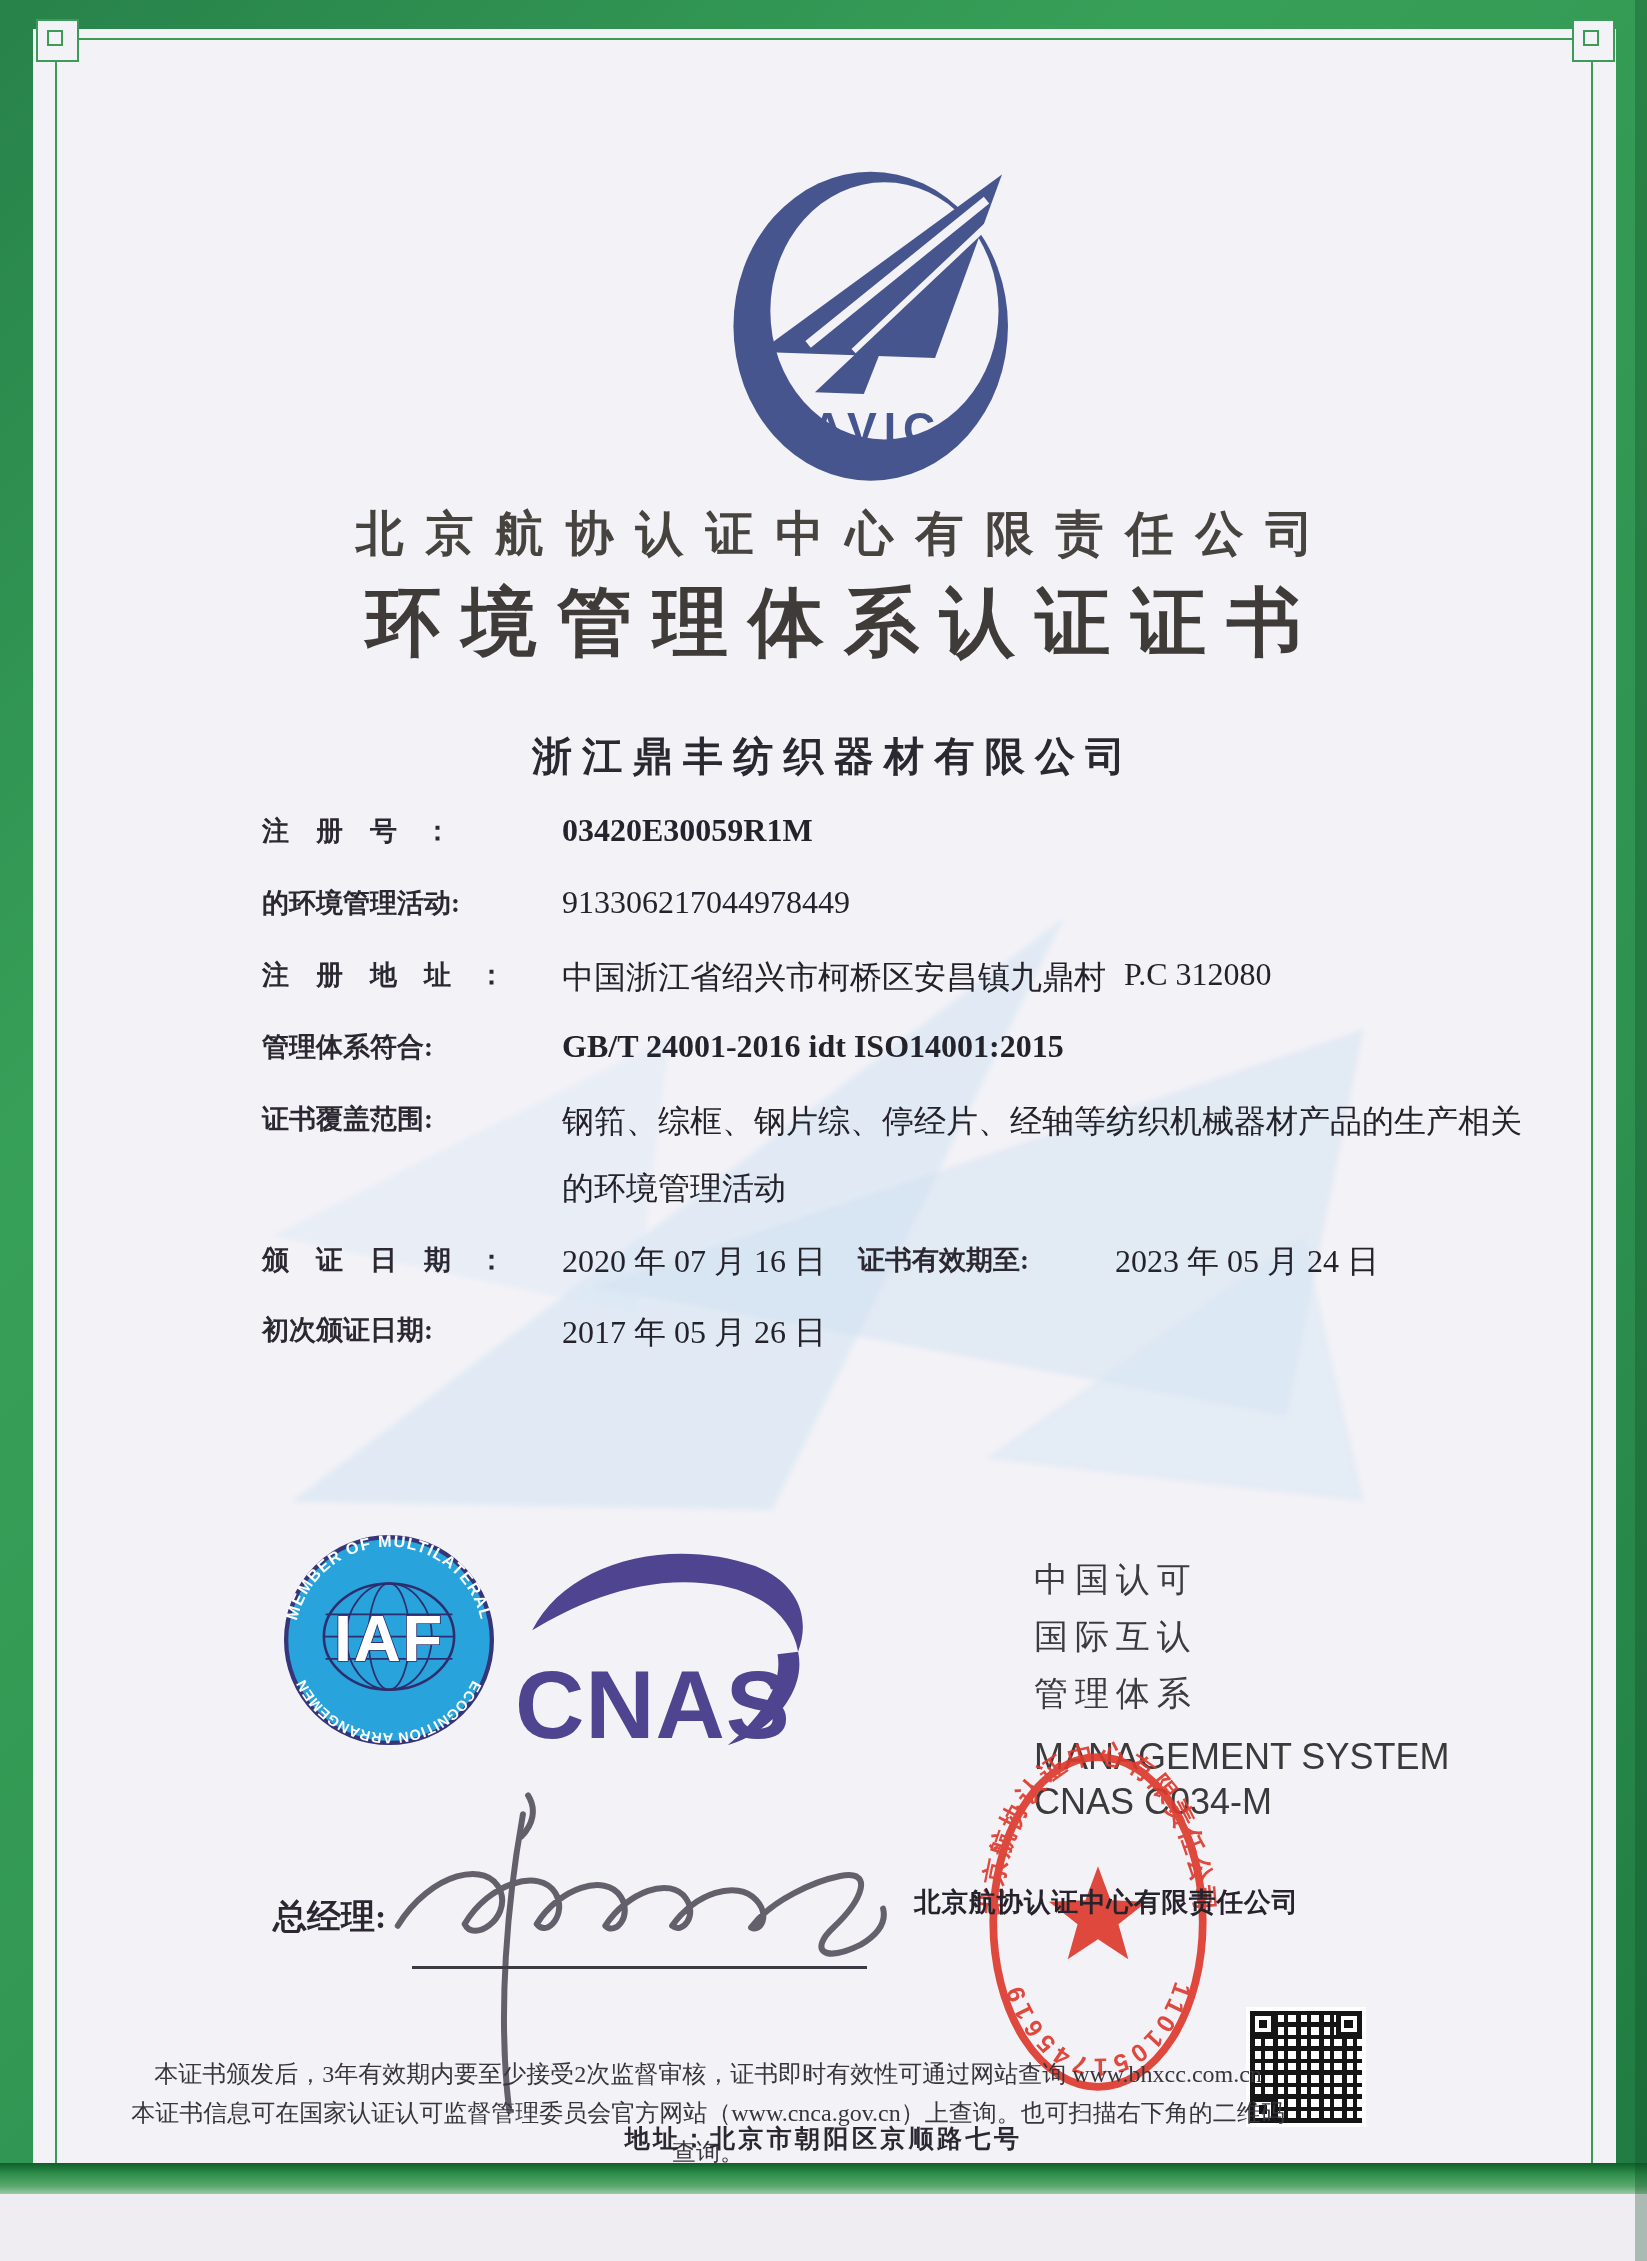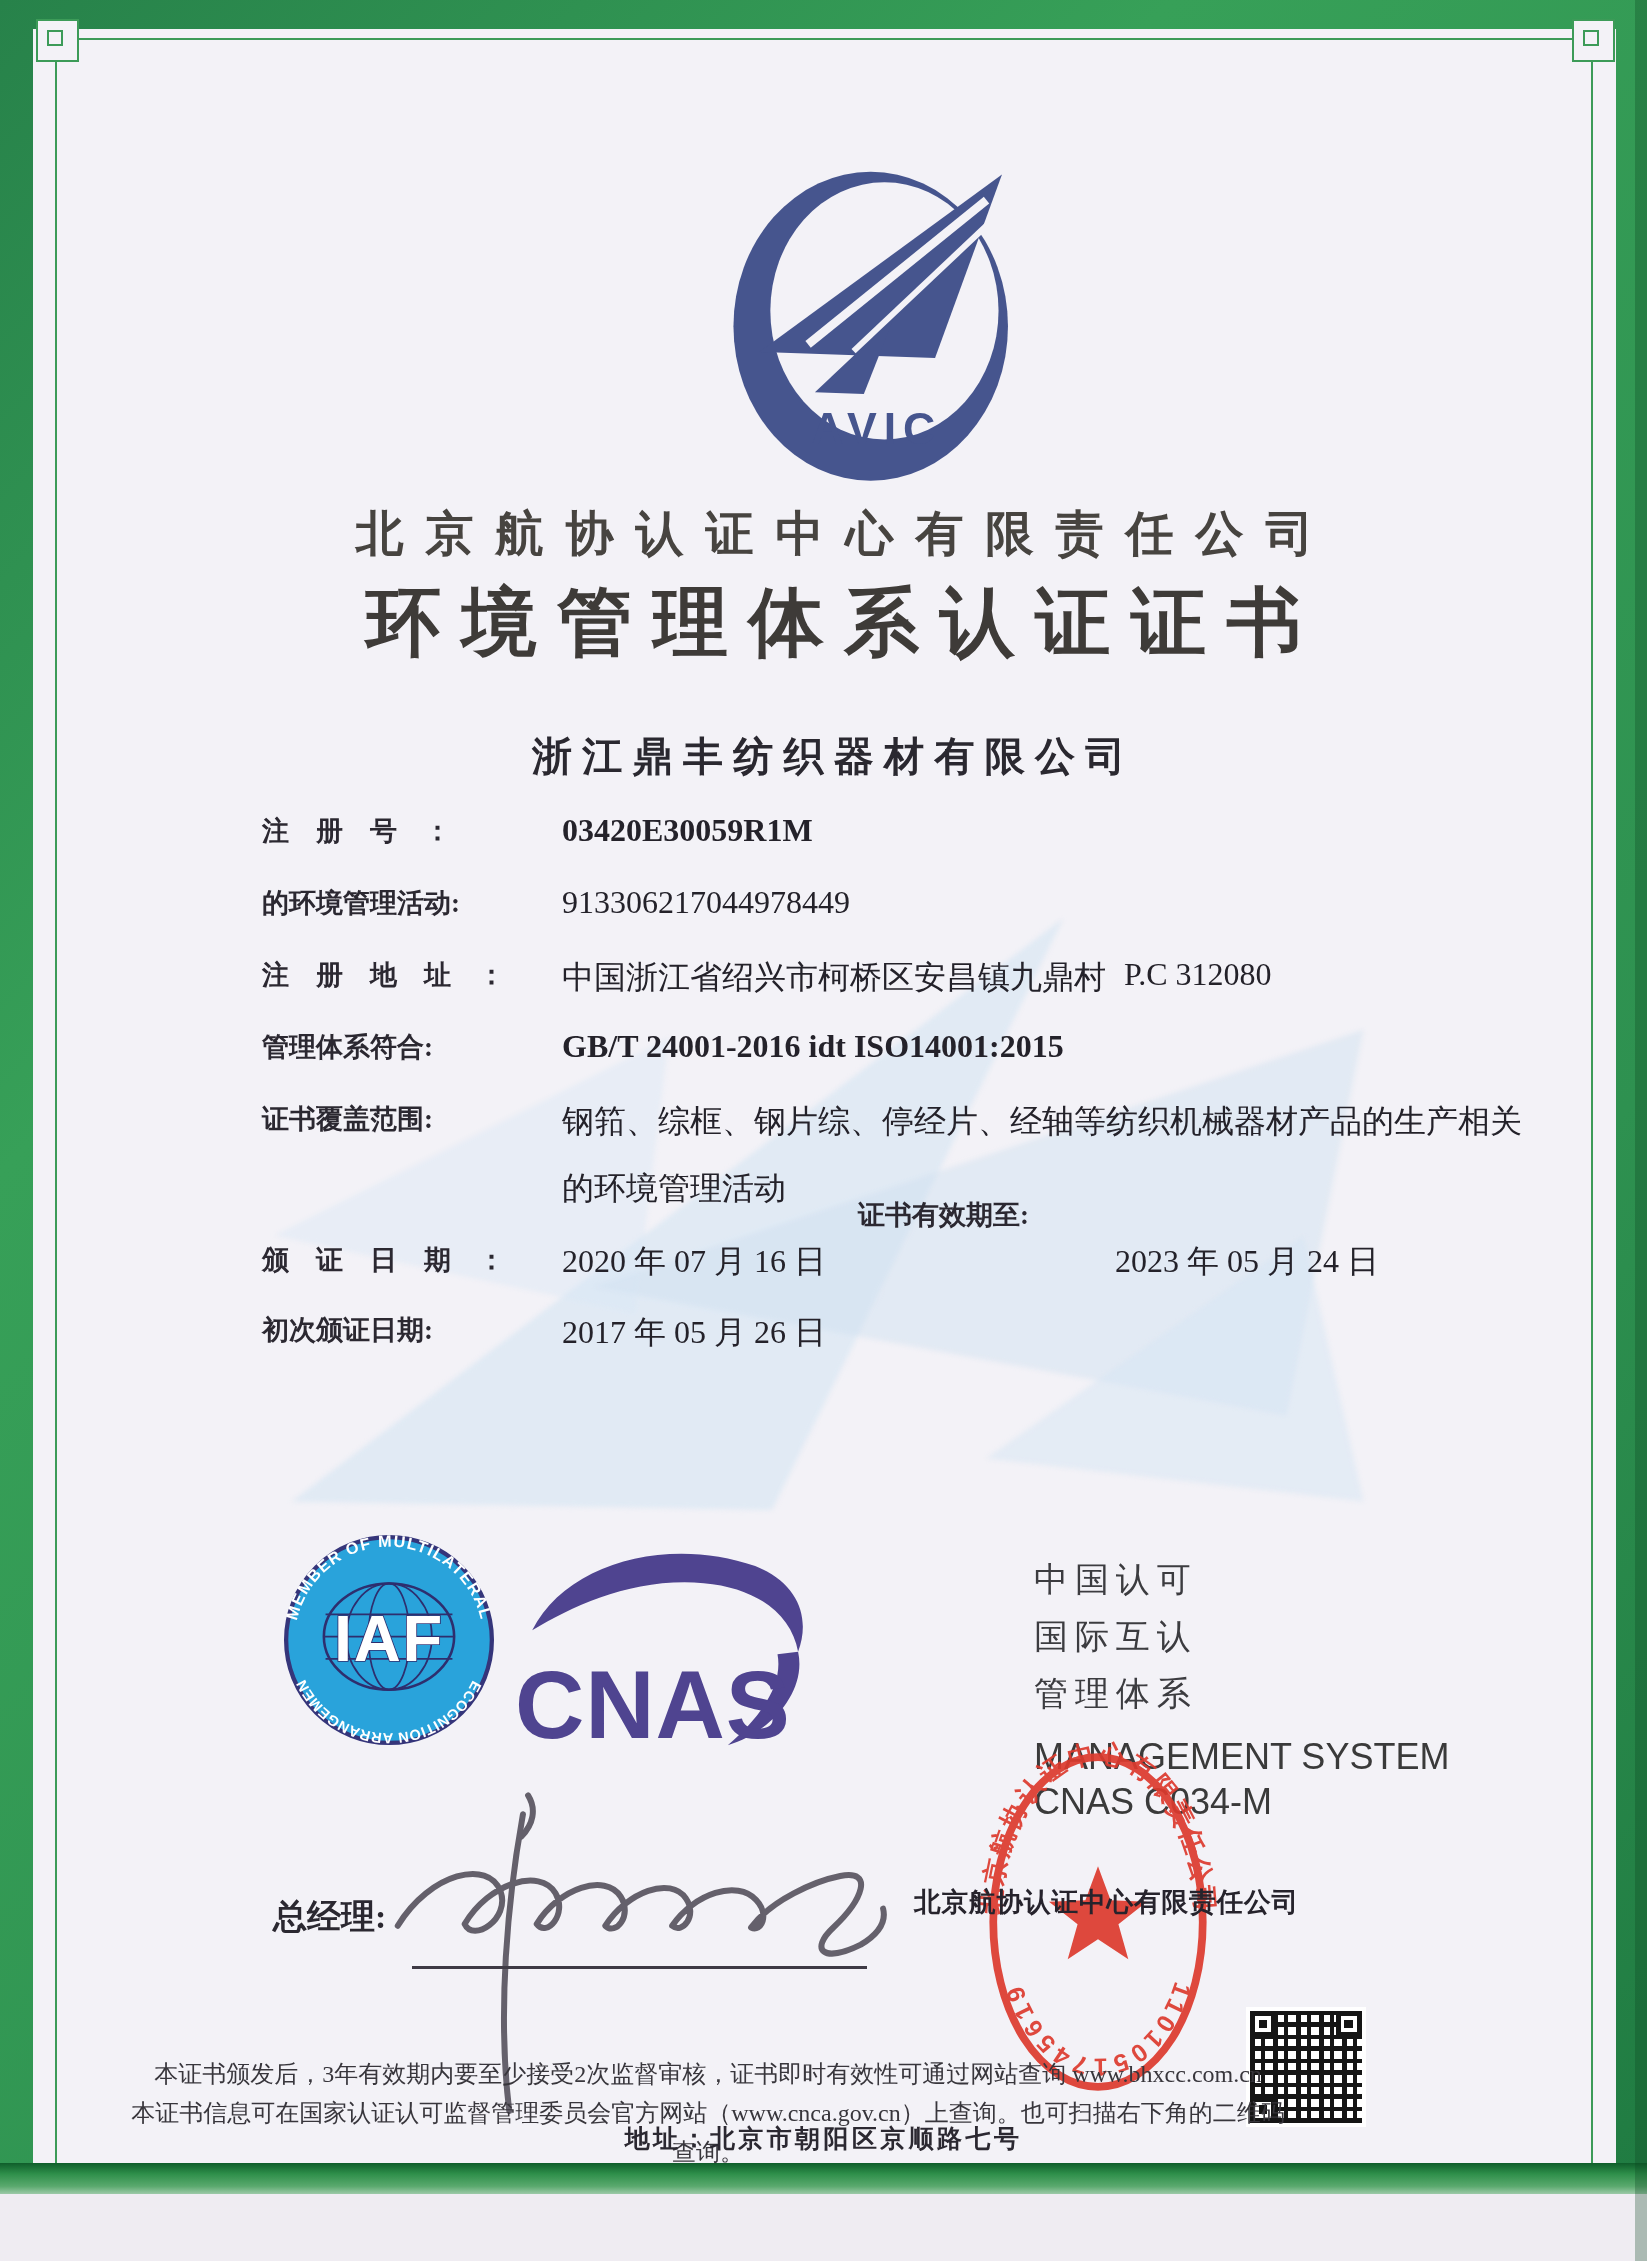--- a/index.html
+++ b/index.html
@@ -87,21 +87,21 @@
 
   <div class="abs label" style="left:262px;top:1029px;">管理体系符合:</div>
   <div class="abs value b" style="left:562px;top:1028px;">GB/T 24001-2016 idt ISO14001:2015</div>
 
   <div class="abs label" style="left:262px;top:1101px;">证书覆盖范围:</div>
   <div class="abs value" style="left:562px;top:1100px;">钢筘、综框、钢片综、停经片、经轴等纺织机械器材产品的生产相关</div>
   <div class="abs value" style="left:562px;top:1167px;">的环境管理活动</div>
 
   <div class="abs label" style="left:262px;top:1242px;">颁　证　日　期　：</div>
   <div class="abs value" style="left:562px;top:1240px;">2020 年 07 月 16 日</div>
-  <div class="abs label" style="left:858px;top:1197px;">证书有效期至:</div>
+  <div class="abs label" style="left:858px;top:1242px;">证书有效期至:</div>
   <div class="abs value" style="left:1115px;top:1240px;">2023 年 05 月 24 日</div>
 
   <div class="abs label" style="left:262px;top:1312px;">初次颁证日期:</div>
   <div class="abs value" style="left:562px;top:1311px;">2017 年 05 月 26 日</div>
 
   <svg class="abs" style="left:281px;top:1532px;" width="216" height="216" viewBox="0 0 252 252">
     <circle cx="126" cy="126" r="120" fill="#29a3db" stroke="#35357a" stroke-width="5"></circle>
     <ellipse cx="126" cy="122" rx="76" ry="62" fill="none" stroke="#2e2e6e" stroke-width="3"></ellipse>
     <ellipse cx="126" cy="122" rx="50" ry="62" fill="none" stroke="#2e2e6e" stroke-width="2"></ellipse>
     <ellipse cx="126" cy="122" rx="24" ry="62" fill="none" stroke="#2e2e6e" stroke-width="2"></ellipse>

